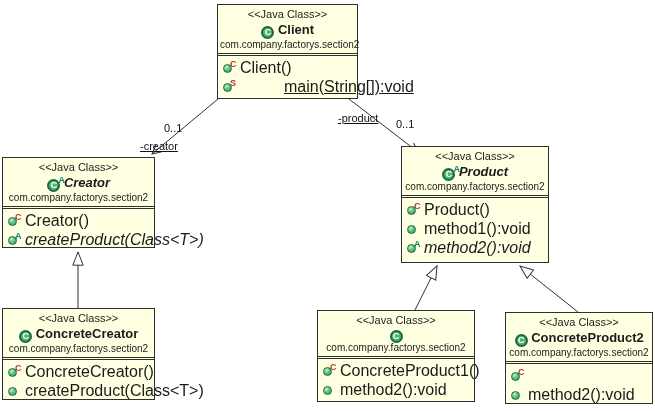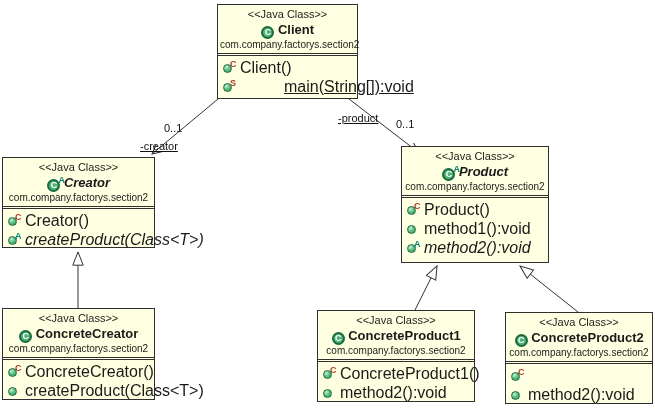--- a/index.html
+++ b/index.html
@@ -194,21 +194,20 @@
         <span class="m-label">createProduct(Class&lt;T&gt;)</span>
       </div>
     </div>
   </div>
 
   <div class="uml-class" style="left:317px; top:310px; width:158px; height:92px;">
     <div class="hdr">
       <div class="stereotype">&lt;&lt;Java Class&gt;&gt;</div>
       <div class="name-row">
         <span class="cls-icon-wrap"><span class="cls-icon">C</span></span>
-        <span class="cls-name">ConcreteProduct1</span>
       </div>
       <div class="pkg">com.company.factorys.section2</div>
     </div>
     <div class="attrs"></div>
     <div class="methods">
       <div class="method">
         <span class="m-icon">
             <span class="sphere"></span>
             <sup class="tag-red">C</sup>
           </span>

